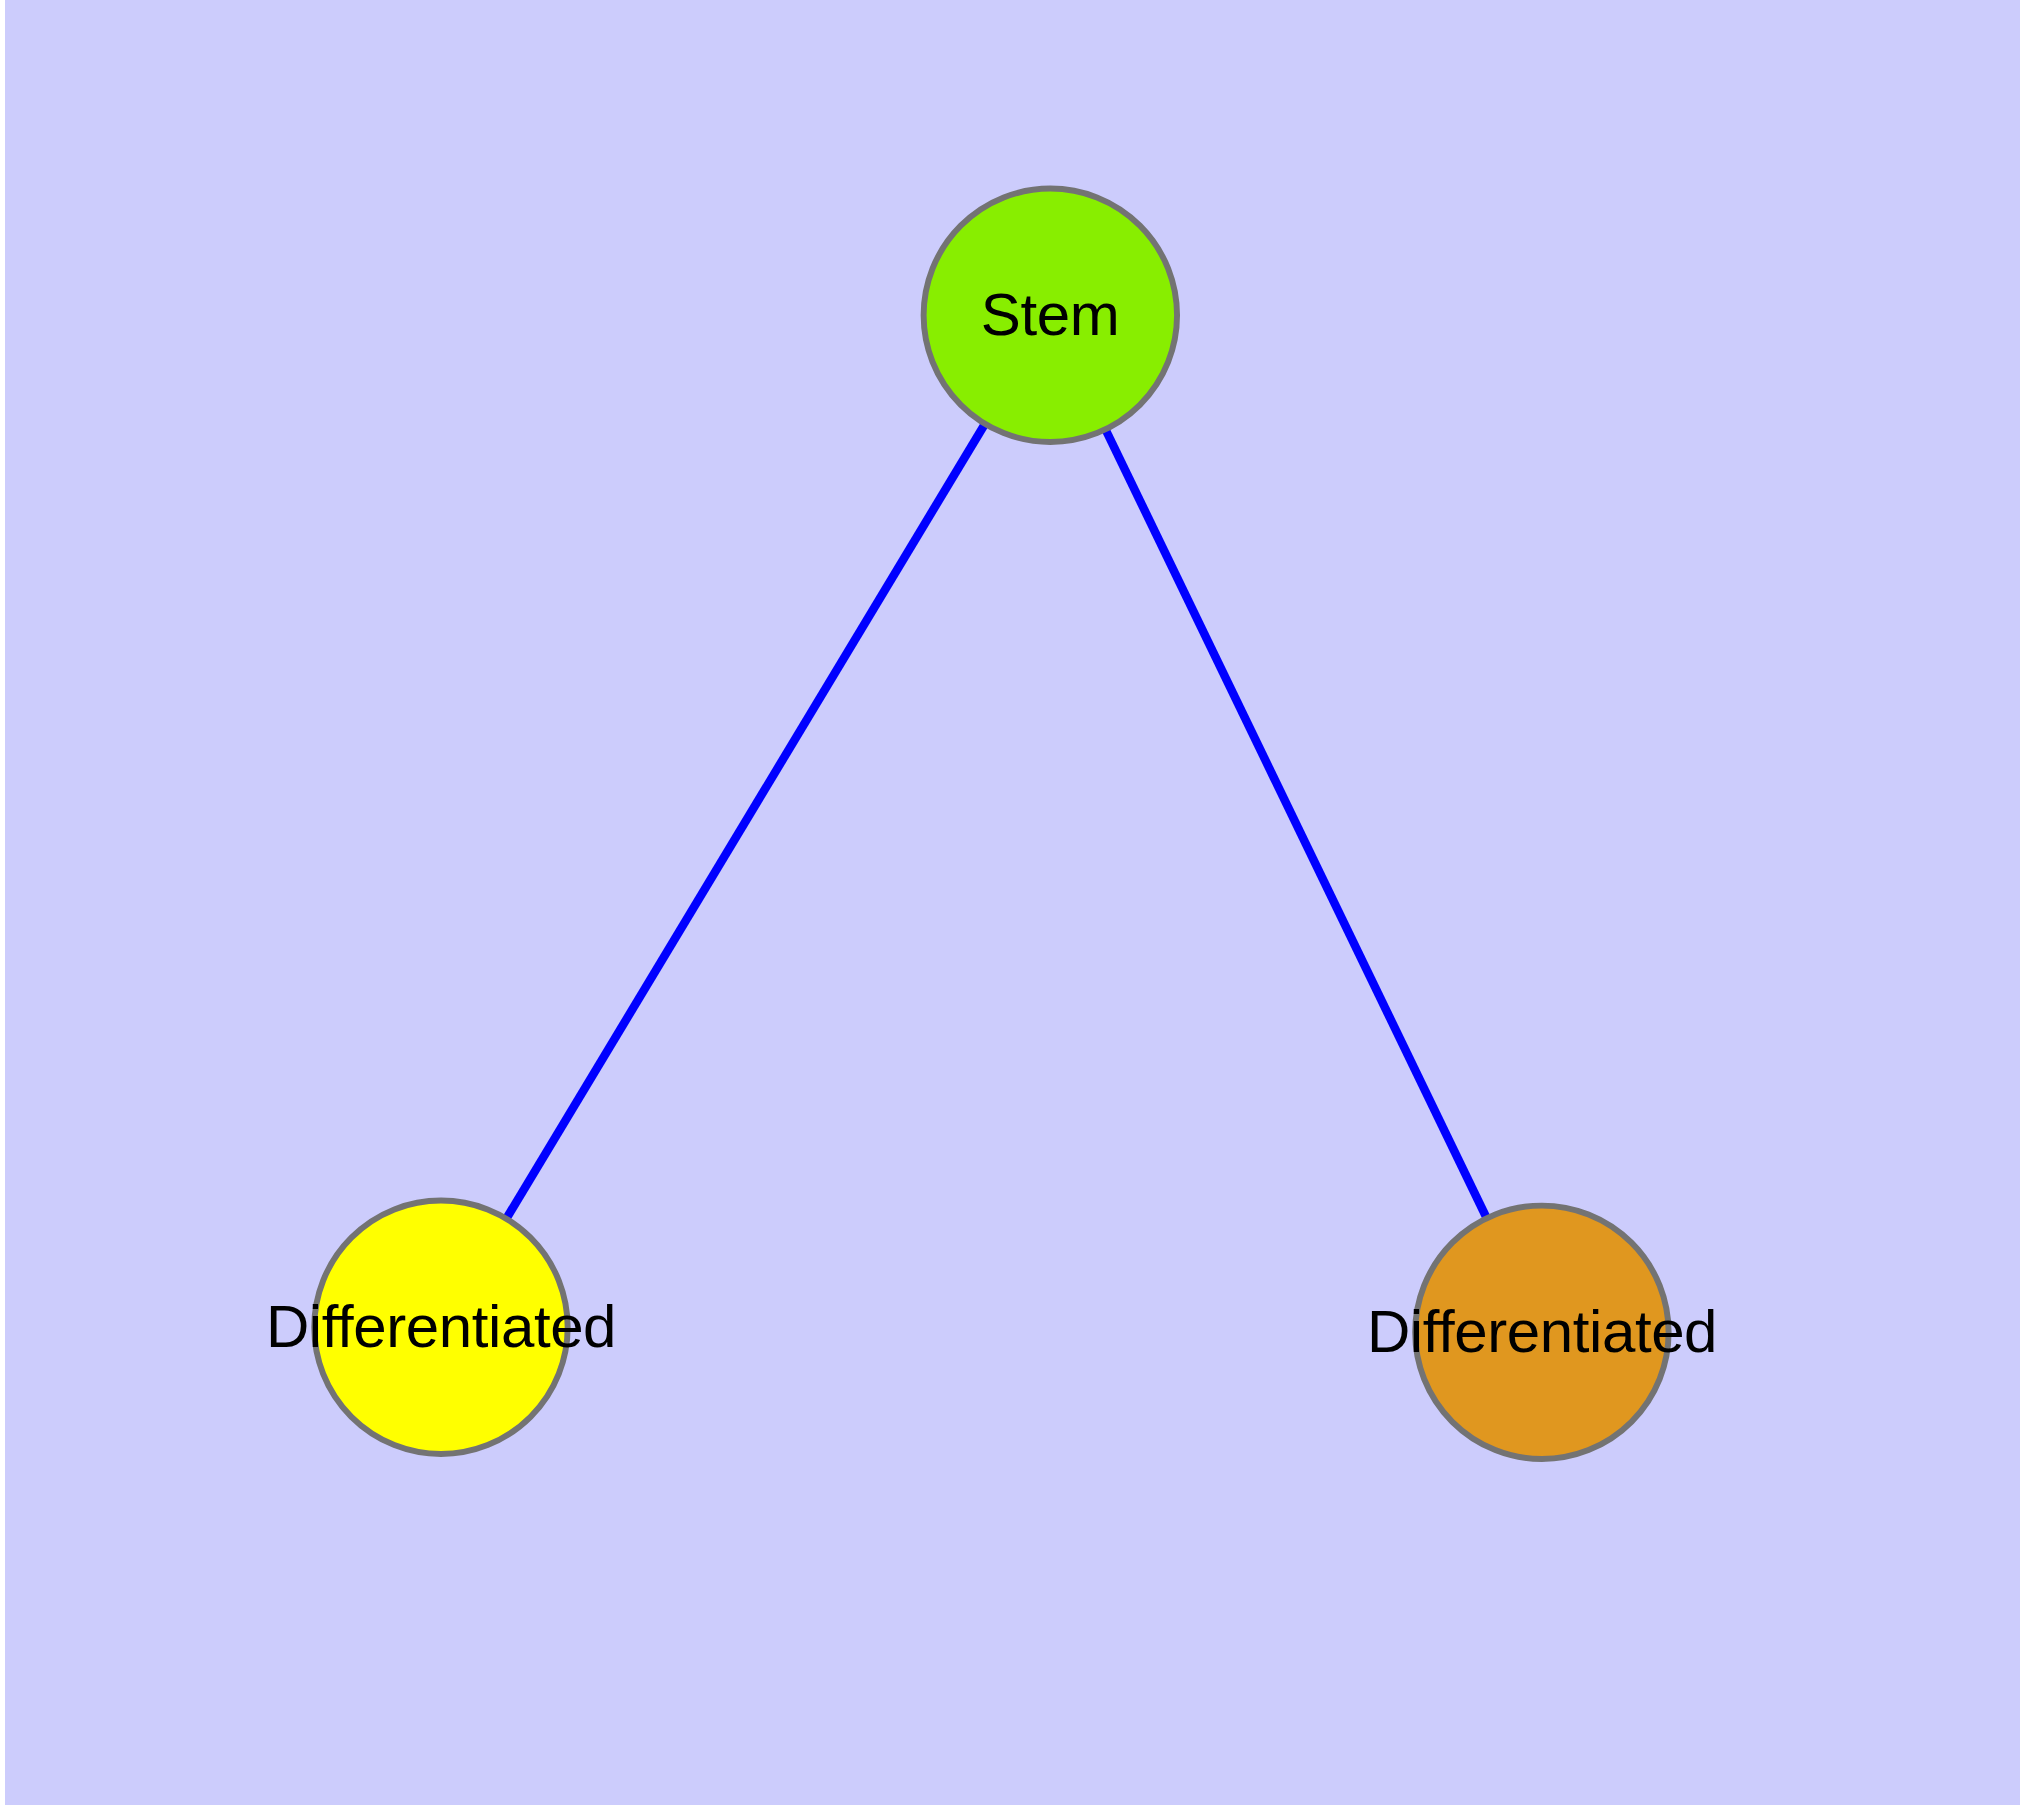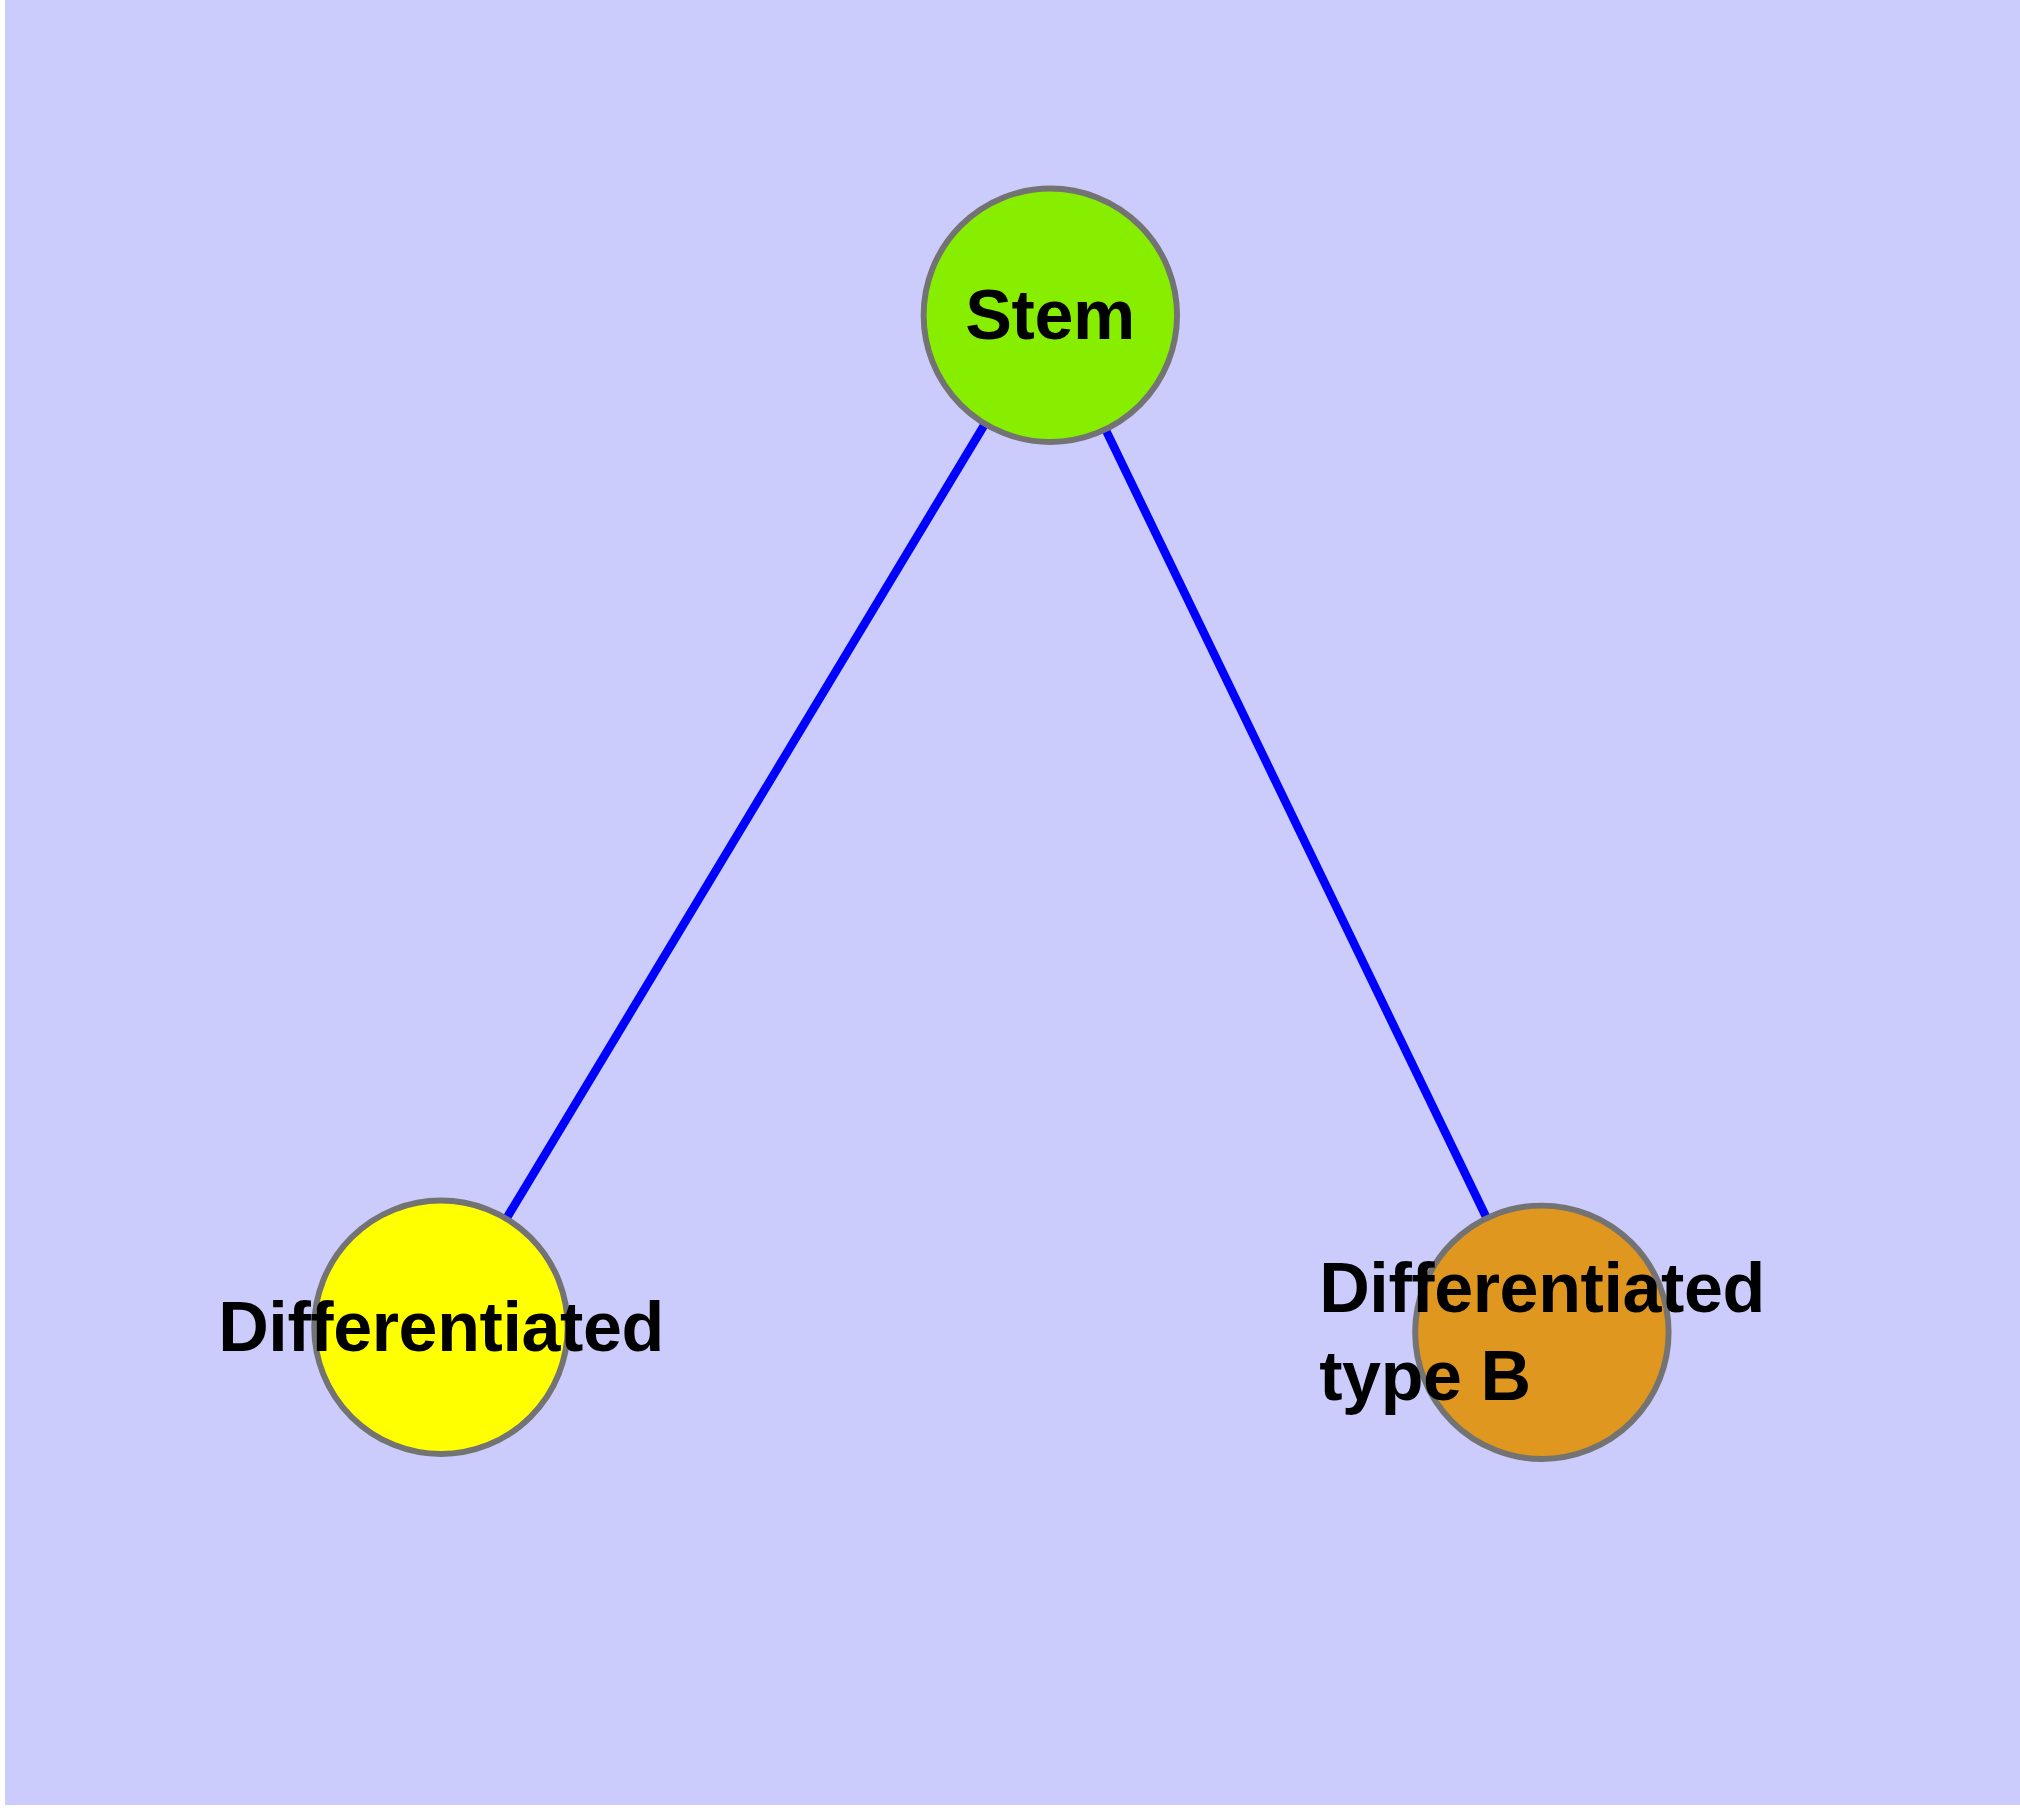--- a/index.html
+++ b/index.html
@@ -31,23 +31,24 @@
   #graph-svg {
     position: absolute;
     left: 0;
     top: 0;
     width: 2021px;
     height: 1812px;
   }
   .node-label {
     position: absolute;
     color: #000000;
-    font-weight: bold;
-    font-size: 70px;
+    font-weight: normal;
+    font-size: 60px;
     line-height: 88px;
+    text-align: center;
     white-space: nowrap;
     transform: translate(-50%, -50%);
     letter-spacing: -0.4px;
     -webkit-font-smoothing: antialiased;
   }
 </style>
 </head>
 <body>
 
 <div id="canvas">
@@ -68,18 +69,17 @@
 
   <div id="label-layer">
       <div class="node-label" style="left: 1050px; top: 315px; color: rgb(0, 0, 0);">
         <div>Stem</div>
       </div>
       <div class="node-label" style="left: 441px; top: 1327px; color: rgb(0, 0, 0);">
         <div>Differentiated</div>
       </div>
       <div class="node-label" style="left: 1542px; top: 1332px; color: rgb(0, 0, 0);">
         <div>Differentiated</div>
-        <div>type B</div>
       </div>
     </div>
 
 </div>
 
 
 </body></html>

